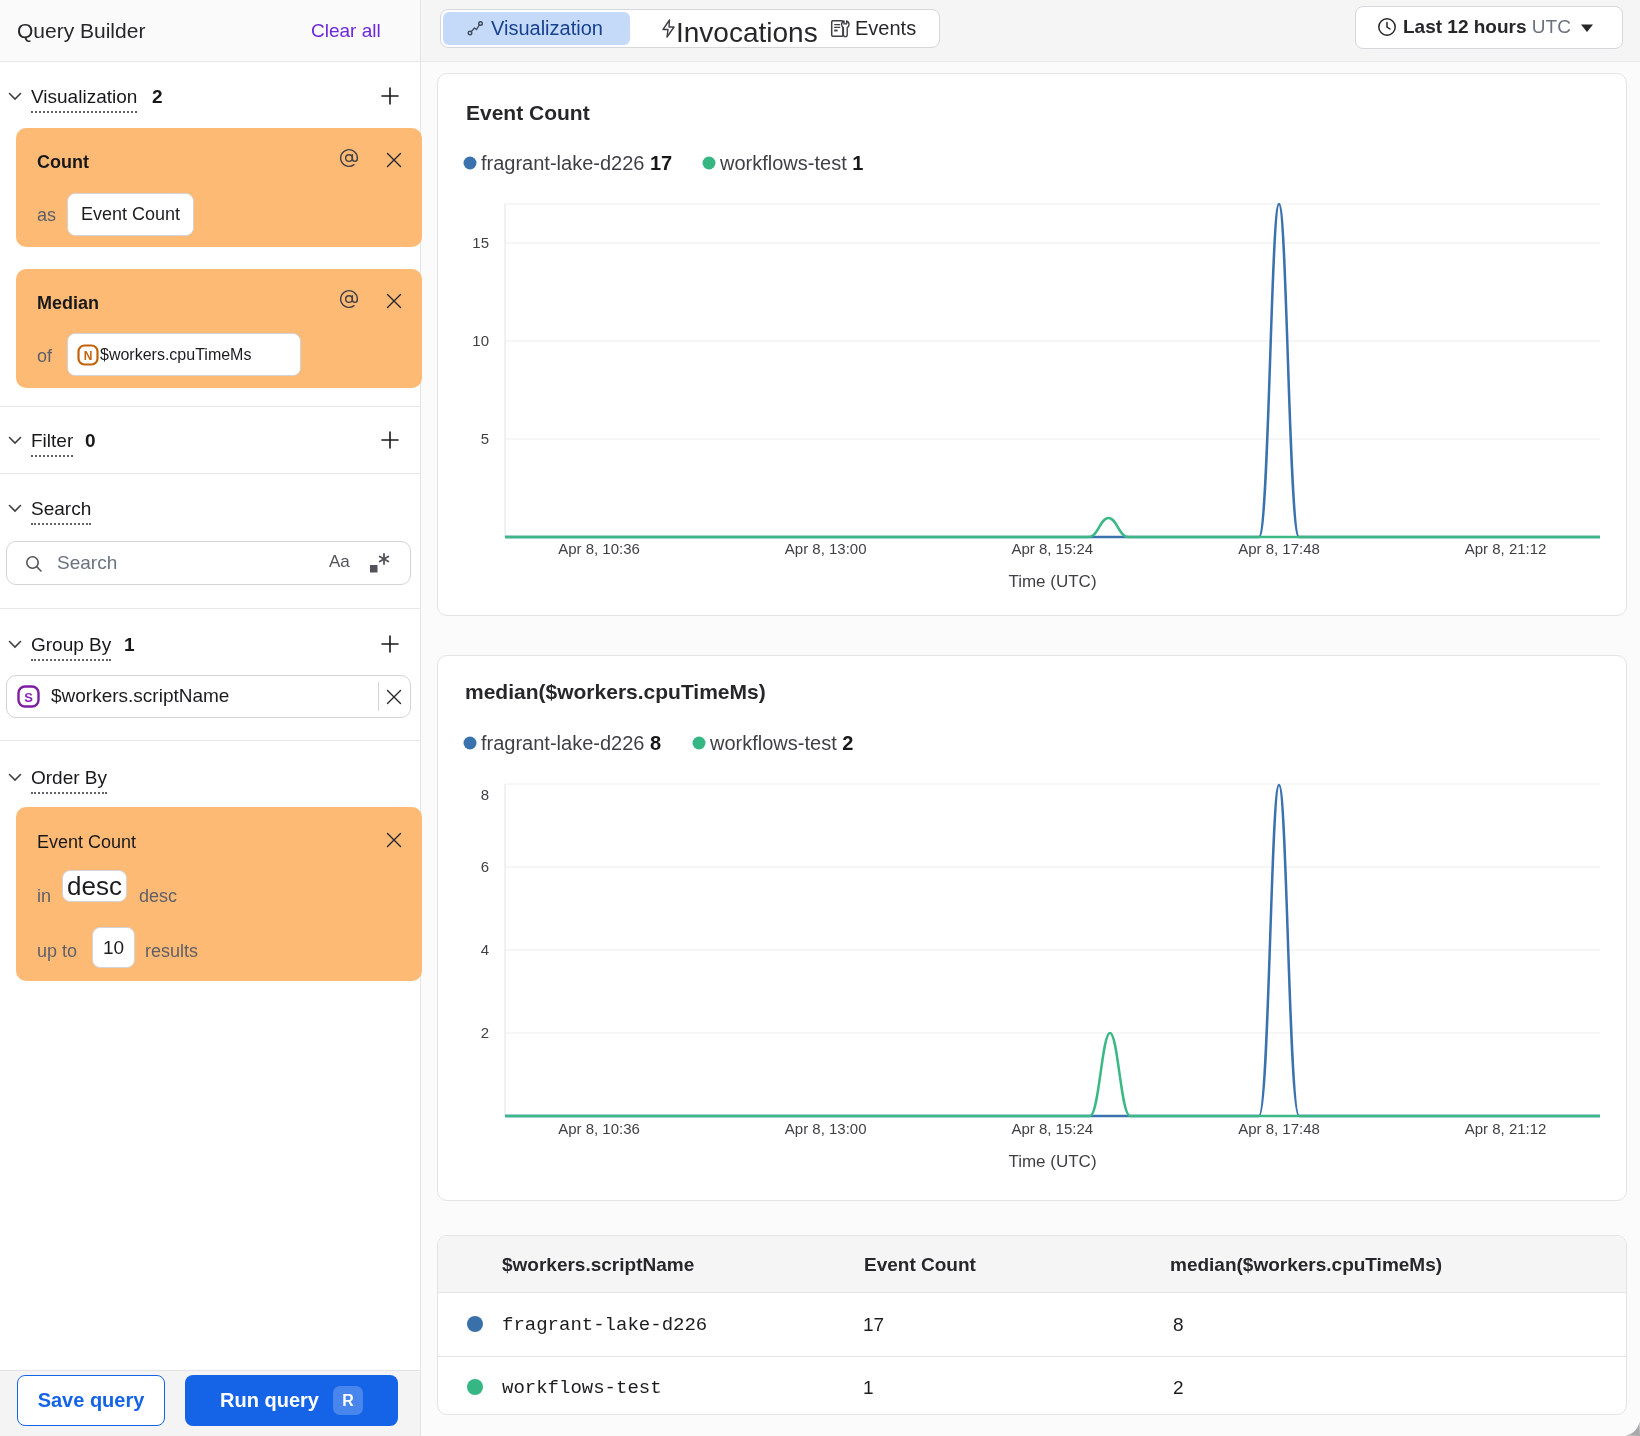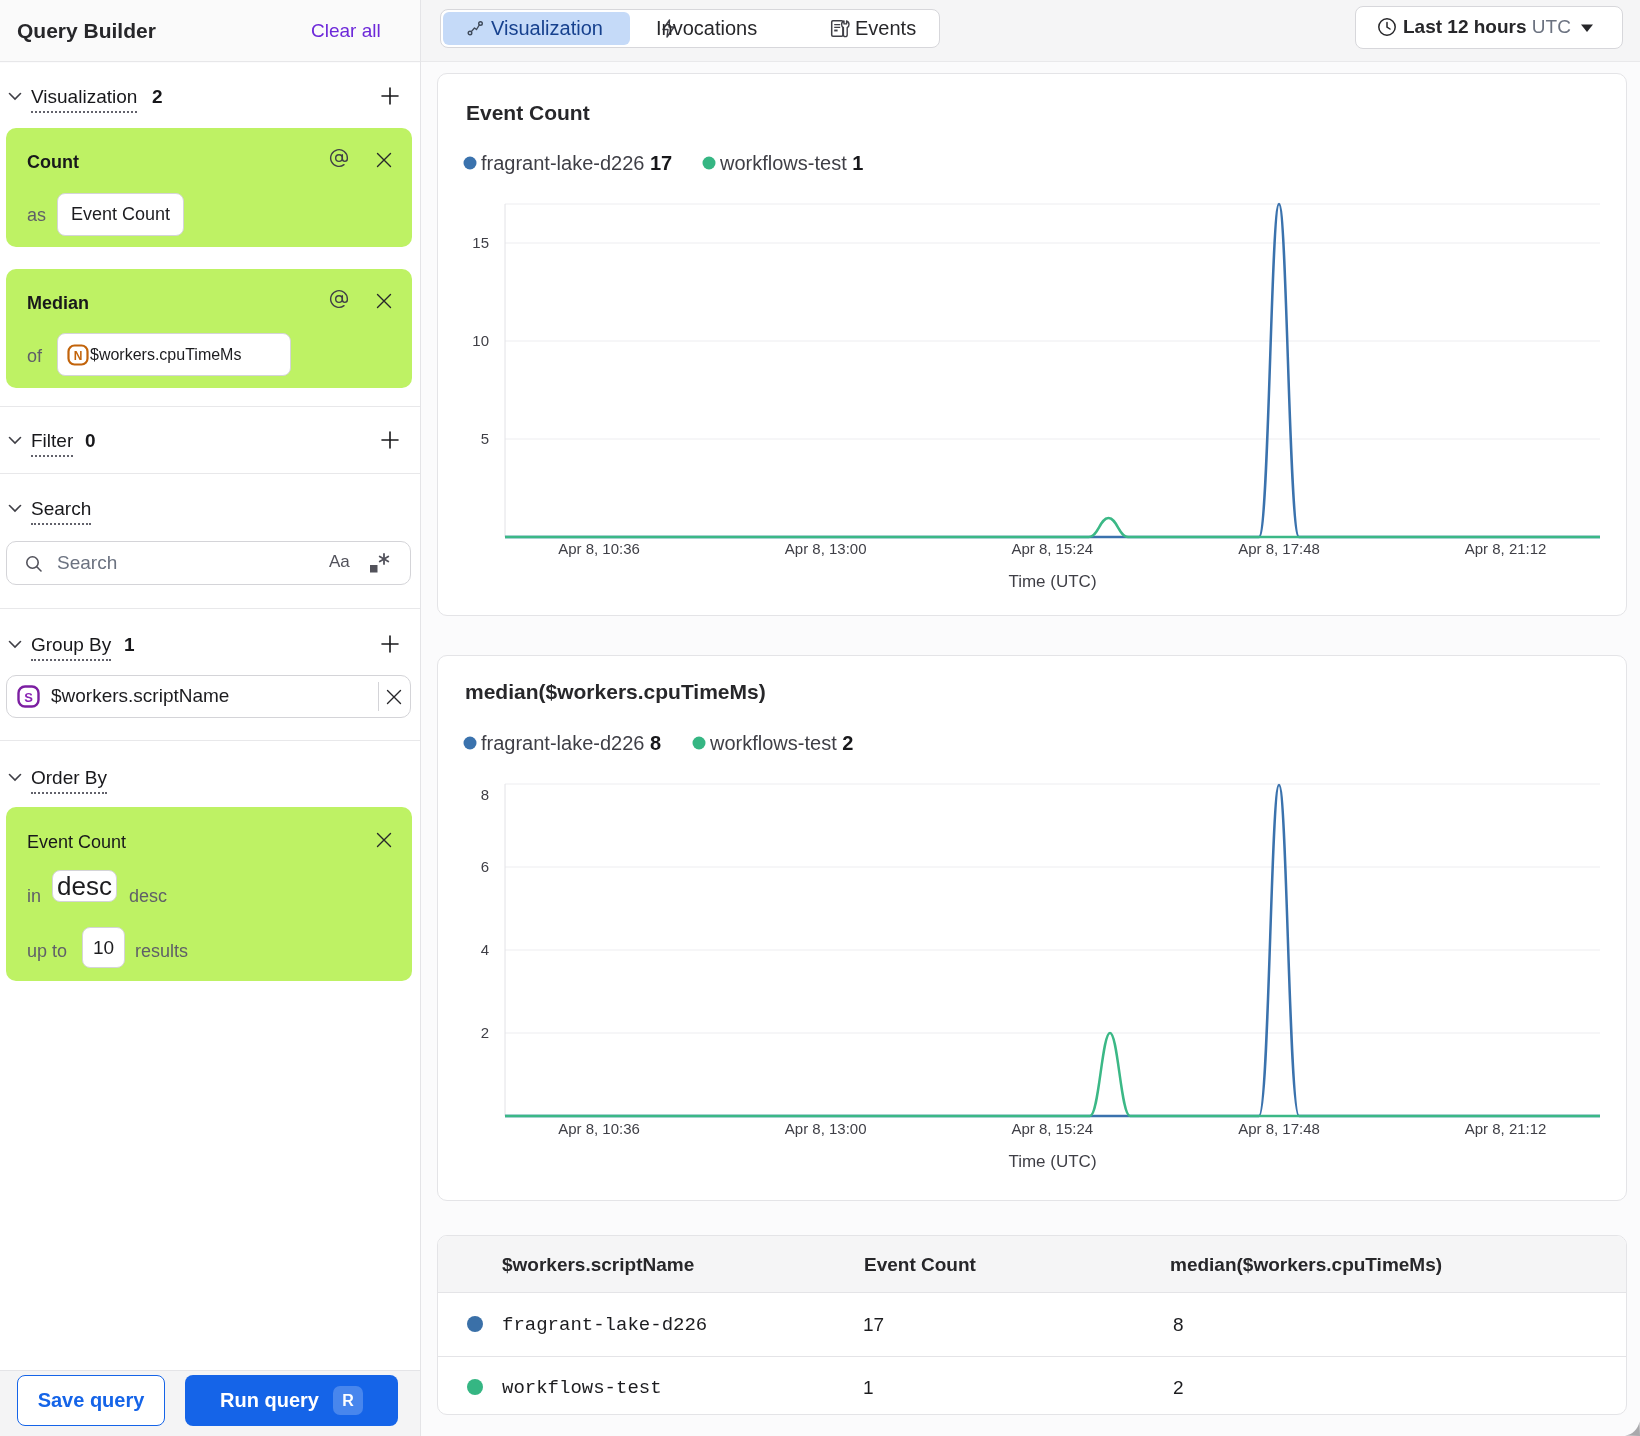--- a/index.html
+++ b/index.html
@@ -1,34 +1,34 @@
 <!DOCTYPE html>
 <html><head>
 <meta charset="utf-8">
 <style>
 *{margin:0;padding:0;box-sizing:border-box;-webkit-font-smoothing:antialiased}
 html,body{width:1640px;height:1436px;overflow:hidden;background:#fbfbfc;font-family:"Liberation Sans",sans-serif;color:#1c1c1f;position:relative}
 .abs{position:absolute}
 .card{position:absolute;background:#fff;border:1px solid #e4e4e7;border-radius:10px}
-.graycard{position:absolute;left:6px;width:406px;background:#bef264;border-radius:10px}
+.graycard{position:absolute;left:16px;width:406px;background:#fdba74;border-radius:10px}
 .whitebox{position:absolute;background:#fff;border:1px solid #d4d4d8;border-radius:8px;display:flex;align-items:center;justify-content:center;font-size:18px;color:#1c1c1f}
 .sect{font-size:19px;color:#18181b}
 .dotted{border-bottom:2px dotted #62626b;padding-bottom:3px}
 .gray{color:#5f5f68}
 svg text{font-family:"Liberation Sans",sans-serif}
 </style>
 </head>
 <body>
 
 <div class="abs" style="left:0;top:0;width:420px;height:62px;background:#fafafa;border-bottom:1px solid #e7e7e9"></div>
 <div class="abs" style="left:421px;top:0;width:1219px;height:62px;background:#f5f5f6;border-bottom:1px solid #e9e9eb"></div>
 <div class="abs" style="left:0;top:63px;width:420px;height:1307px;background:#ffffff"></div>
 <div class="abs" style="left:420px;top:0;width:1px;height:1436px;background:#e4e4e7"></div>
 
-<div class="abs" style="left:17px;top:19px;font-size:21px;font-weight:700;color:#27272a">Query Builder</div>
+<div class="abs" style="left:17px;top:19px;font-size:21px;font-weight:400;color:#27272a">Query Builder</div>
 <div class="abs" style="left:311px;top:20px;font-size:19px;color:#6d28d9">Clear all</div>
 
 <svg class="abs" style="left:8px;top:91px" width="14" height="10" viewBox="0 0 14 10">
     <path d="M1.5 2.5 L7 8 L12.5 2.5" fill="none" stroke="#3f3f46" stroke-width="1.6" stroke-linecap="round"></path>
   </svg>
 <div class="abs sect dotted" style="left:31px;top:86px">Visualization</div>
 <div class="abs sect" style="left:152px;top:86px;font-weight:700">2</div>
 <svg class="abs" style="left:380px;top:86px" width="20" height="20" viewBox="0 0 20 20">
     <path d="M10 2 V18 M2 10 H18" stroke="#18181b" stroke-width="1.6" stroke-linecap="round"></path>
   </svg>
@@ -145,21 +145,21 @@
 <div class="abs" style="left:443px;top:12px;width:187px;height:33px;background:#c5daf8;border-radius:6px"></div>
 <svg class="abs" style="left:467px;top:20px" width="17" height="17" viewBox="0 0 17 17">
     <circle cx="3" cy="13" r="1.8" fill="none" stroke="#3f4a5a" stroke-width="1.4"></circle>
     <circle cx="13.5" cy="3.5" r="1.8" fill="none" stroke="#3f4a5a" stroke-width="1.4"></circle>
     <path d="M4.3 11.6 L7.5 8 L9.5 9.5 L12.3 5" fill="none" stroke="#3f4a5a" stroke-width="1.4" stroke-linecap="round" stroke-linejoin="round"></path>
   </svg>
 <div class="abs" style="left:491px;top:17px;font-size:20px;font-weight:500;color:#17418e">Visualization</div>
 <svg class="abs" style="left:661px;top:19px" width="15" height="19" viewBox="0 0 15 19">
     <path d="M8.5 1 L2 10.5 H7 L6 18 L13 8 H8 Z" fill="none" stroke="#3f3f46" stroke-width="1.4" stroke-linejoin="round"></path>
   </svg>
-<div class="abs" style="left:656px;top:17px;font-size:20px;color:#27272a">Invocations</div>
+<div class="abs" style="left:676px;top:17px;font-size:28px;color:#27272a">Invocations</div>
 <svg class="abs" style="left:830px;top:19px" width="21" height="19" viewBox="0 0 21 19">
     <rect x="1.7" y="1.7" width="11.2" height="15.6" rx="1.2" fill="none" stroke="#3f3f46" stroke-width="1.5" stroke-linejoin="round"></rect>
     <path d="M4.2 5.6 H10.2 M4.2 8.4 H10.2" stroke="#3f3f46" stroke-width="1.4"></path>
     <path d="M4.2 11.5 H7.6" stroke="#3f3f46" stroke-width="1.9"></path>
     <path d="M13.4 8.7 C12.3 8 11.6 6.8 11.6 5.5 C11.6 3.9 12.6 2.5 14 2 L14 4.9 L16.6 4.9 L16.6 2 C18 2.5 19 3.9 19 5.5 C19 6.8 18.3 8 17.2 8.7 L17.2 15.7 A1.9 1.9 0 0 1 13.4 15.7 Z" fill="#fff" stroke="#3f3f46" stroke-width="1.4" stroke-linejoin="round"></path>
   </svg>
 <div class="abs" style="left:855px;top:17px;font-size:20px;color:#27272a">Events</div>
 
 <div class="abs" style="left:1355px;top:6px;width:268px;height:43px;background:#fff;border:1px solid #d7d7db;border-radius:8px"></div>
 <svg class="abs" style="left:1377px;top:17px" width="20" height="20" viewBox="0 0 20 20">

